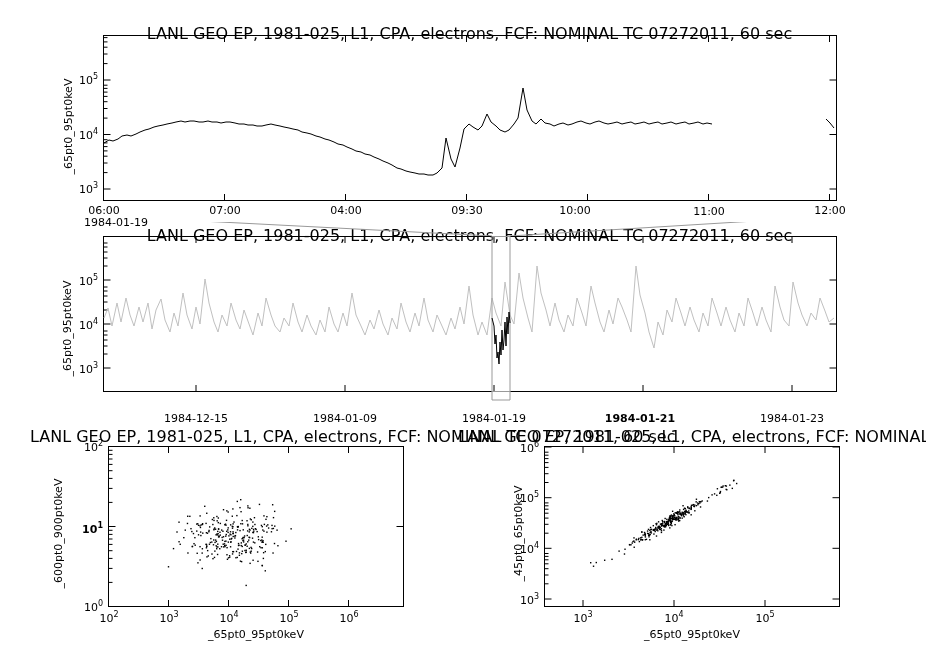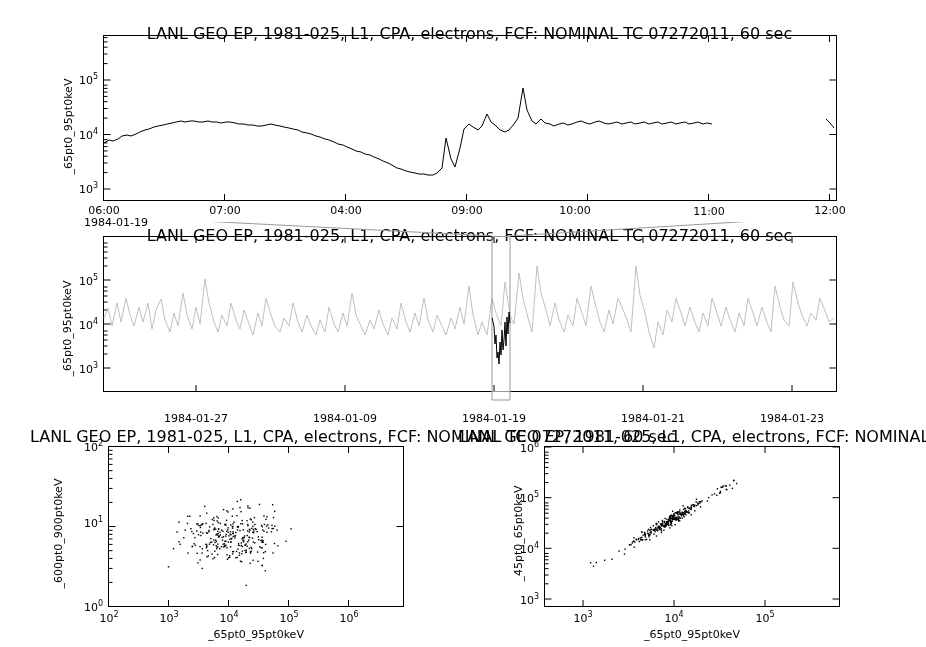--- a/index.html
+++ b/index.html
@@ -171,21 +171,21 @@
       <polyline class="series-main" points="826,119 830,123 834,128"></polyline>
     </svg>
 
     <div class="tick-label-y" style="left:58px; top:181px; width:40px;">10<span class="sup">3</span></div>
     <div class="tick-label-y" style="left:58px; top:127px; width:40px;">10<span class="sup">4</span></div>
     <div class="tick-label-y" style="left:58px; top:72px; width:40px;">10<span class="sup">5</span></div>
 
     <div class="tick-label-x" style="left:79px; top:204px; width:50px;">06:00</div>
     <div class="tick-label-x" style="left:200px; top:204px; width:50px;">07:00</div>
     <div class="tick-label-x" style="left:321px; top:204px; width:50px;">04:00</div>
-    <div class="tick-label-x" style="left:442px; top:204px; width:50px;">09:00</div>
+    <div class="tick-label-x" style="left:442px; top:204px; width:50px;">09:30</div>
     <div class="tick-label-x" style="left:550px; top:204px; width:50px;text-align:center;">10:00</div>
     <div class="tick-label-x" style="left:684px; top:205px; width:50px;">11:00</div>
     <div class="tick-label-x" style="left:805px; top:204px; width:50px;">12:00</div>
 
     <div class="date-label" style="left:84px; top:216px;">1984-01-19</div>
   </div>
 
   <div class="panel" id="panel-mid" style="left:0px; top:222px; width:926px; height:200px;">
 
     <div class="plot-title" style="left:103px; top:4px; width:733px;">LANL GEO EP, 1981-025, L1, CPA, electrons, FCF: NOMINAL TC 07272011, 60 sec</div>
@@ -243,24 +243,24 @@
       <line class="connector" x1="510" y1="169.5" x2="510" y2="178"></line>
       <line class="connector" x1="492" y1="178" x2="510" y2="178"></line>
 
       <polyline class="series-highlight" points="492,96 494,104 495,122 496,113 497,136 498,130 499,142 500,120 501,133 502,108 503,128 504,118 505,100 506,124 507,95 508,112 509,90 510,101"></polyline>
     </svg>
 
     <div class="tick-label-y" style="left:58px; top:139px; width:40px;">10<span class="sup">3</span></div>
     <div class="tick-label-y" style="left:58px; top:95px; width:40px;">10<span class="sup">4</span></div>
     <div class="tick-label-y" style="left:58px; top:51px; width:40px;">10<span class="sup">5</span></div>
 
-    <div class="tick-label-x" style="left:151px; top:190px; width:90px;">1984-01-27</div>
+    <div class="tick-label-x" style="left:151px; top:190px; width:90px;">1984-12-15</div>
     <div class="tick-label-x" style="left:300px; top:190px; width:90px;">1984-01-09</div>
     <div class="tick-label-x" style="left:449px; top:190px; width:90px;">1984-01-19</div>
-    <div class="tick-label-x" style="left:608px; top:190px; width:90px;">1984-01-21</div>
+    <div class="tick-label-x" style="left:595px; top:190px; width:90px;font-weight:bold;">1984-01-21</div>
     <div class="tick-label-x" style="left:747px; top:190px; width:90px;">1984-01-23</div>
   </div>
 
   <div class="panel" id="panel-bl" style="left:0px; top:422px; width:463px; height:225px;">
 
     <div class="plot-title" style="left:30px; top:5px; width:470px; text-align:left;">LANL GEO EP, 1981-025, L1, CPA, electrons, FCF: NOMINAL TC 07272011, 60 sec</div>
 
     <div class="axis-label-y" style="left:-12px; top:105px; width:140px; transform: rotate(-90deg); text-align:center;">_600pt0_900pt0keV</div>
 
     <svg id="svg-bl" width="463" height="225" style="position:absolute; left:0; top:0;">
@@ -602,21 +602,21 @@
           <rect x="262.67" y="135.72" width="1.4" height="1.4" class="scatter-dot"></rect>
           <rect x="192.76" y="110.88" width="1.4" height="1.4" class="scatter-dot"></rect>
           <rect x="190.28" y="105.98" width="1.4" height="1.4" class="scatter-dot"></rect>
           <rect x="252.39" y="137.55" width="1.4" height="1.4" class="scatter-dot"></rect>
           <rect x="229.88" y="124.10" width="1.4" height="1.4" class="scatter-dot"></rect>
           <rect x="245.53" y="129.45" width="1.4" height="1.4" class="scatter-dot"></rect>
         </g>
     </svg>
 
     <div class="tick-label-y" style="left:63px; top:177px; width:40px;">10<span class="sup">0</span></div>
-    <div class="tick-label-y" style="left:63px; top:93px; width:40px;">10<span class="sup">1</span></div>
+    <div class="tick-label-y" style="left:63px; top:99px; width:40px;font-weight:bold;">10<span class="sup">1</span></div>
     <div class="tick-label-y" style="left:63px; top:17px; width:40px;">10<span class="sup">2</span></div>
 
     <div class="tick-label-x" style="left:89px; top:188px; width:40px;">10<span class="sup">2</span></div>
     <div class="tick-label-x" style="left:149px; top:188px; width:40px;">10<span class="sup">3</span></div>
     <div class="tick-label-x" style="left:209px; top:188px; width:40px;">10<span class="sup">4</span></div>
     <div class="tick-label-x" style="left:269px; top:188px; width:40px;">10<span class="sup">5</span></div>
     <div class="tick-label-x" style="left:329px; top:188px; width:40px;">10<span class="sup">6</span></div>
 
     <div class="axis-label-x" style="left:156px; top:206px; width:200px;">_65pt0_95pt0keV</div>
   </div>

